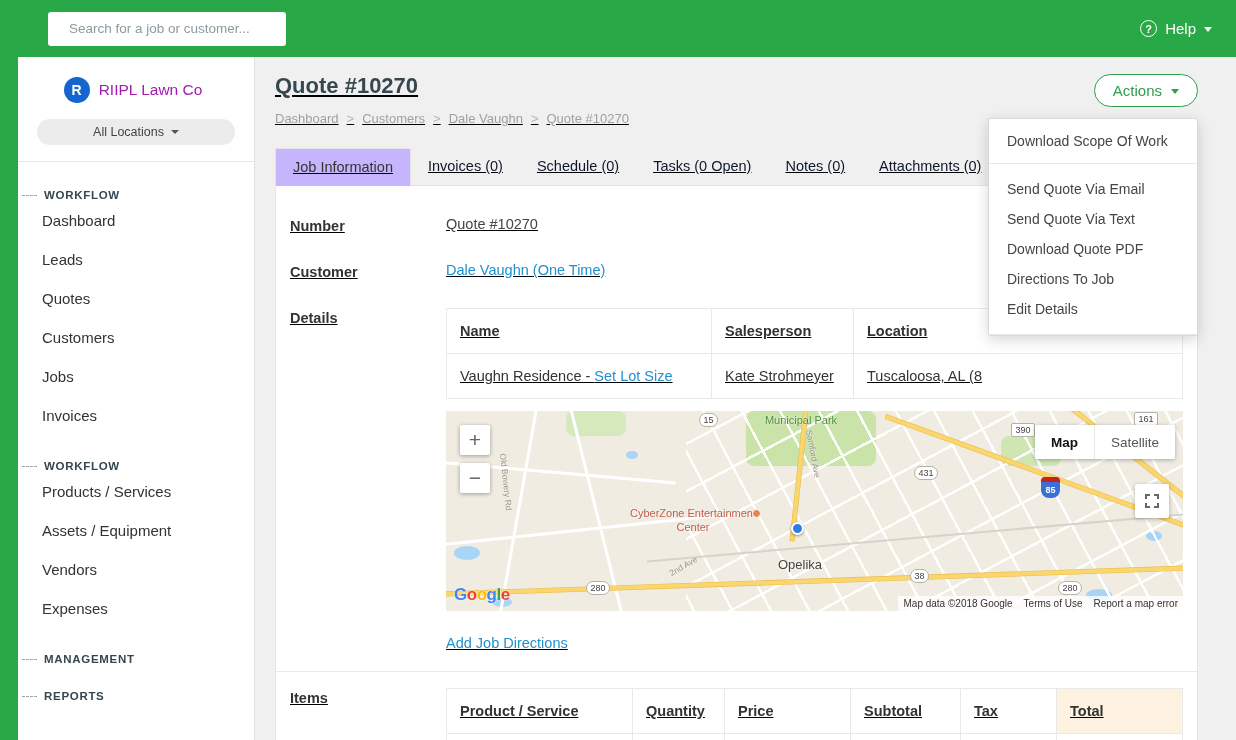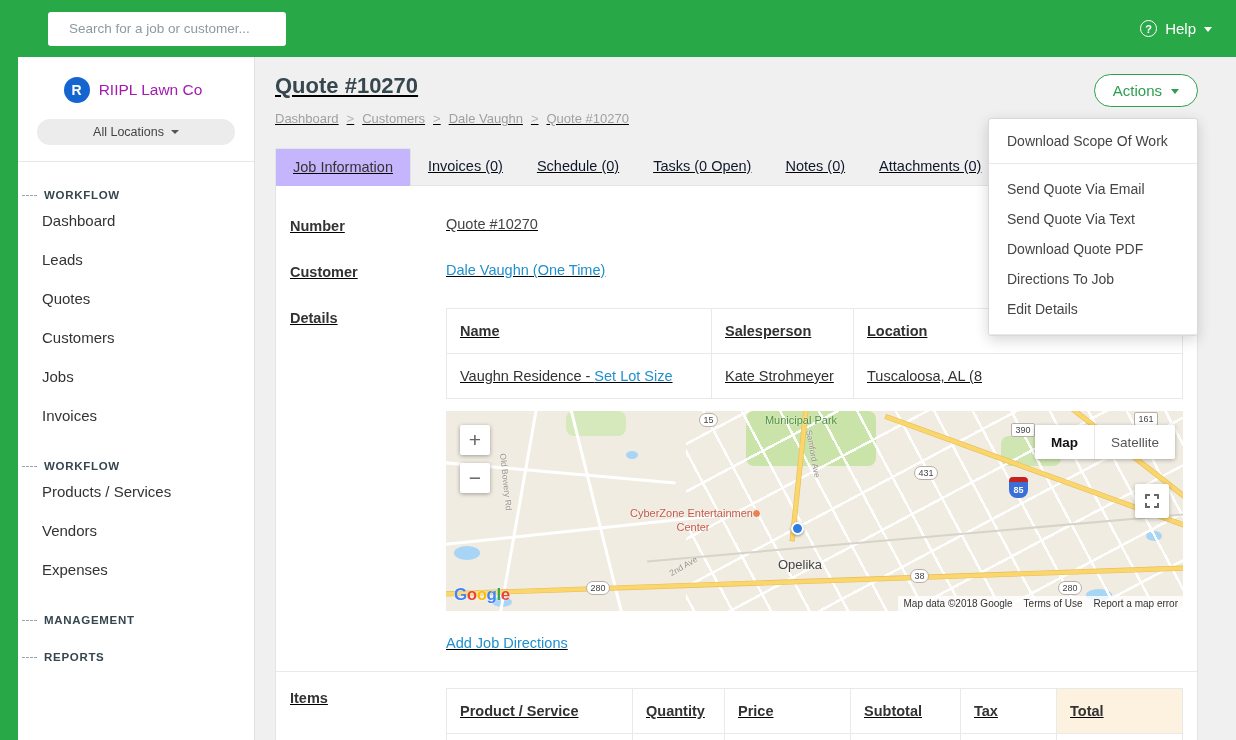--- a/index.html
+++ b/index.html
@@ -144,20 +144,21 @@
         <a class="nav-item">Quotes</a>
         <a class="nav-item">Customers</a>
         <a class="nav-item">Jobs</a>
         <a class="nav-item">Invoices</a>
 
         <div class="nav-header">
           <span class="branch-icon"></span>
           <span class="nav-header-label">WORKFLOW</span>
         </div>
         <a class="nav-item">Products / Services</a>
+        <a class="nav-item">Assets / Equipment</a>
         <a class="nav-item">Vendors</a>
         <a class="nav-item">Expenses</a>
 
         <div class="nav-header">
           <span class="branch-icon"></span>
           <span class="nav-header-label">MANAGEMENT</span>
         </div>
 
         <div class="nav-header">
           <span class="branch-icon"></span>
@@ -275,21 +276,21 @@
                 <div class="poi-dot" style="left:306px;top:98px;"></div>
                 <div class="map-label lbl-city" style="left:332px;top:146px;">Opelika</div>
                 <div class="map-label lbl-street" style="left:62px;top:42px;transform:rotate(84deg);transform-origin:left top;">Old Bowery Rd</div>
                 <div class="map-label lbl-street" style="left:368px;top:18px;transform:rotate(80deg);transform-origin:left top;">Samford Ave</div>
                 <div class="map-label lbl-street" style="left:222px;top:150px;transform:rotate(-30deg);">2nd Ave</div>
 
                 <div class="shield oval" style="left:253px;top:2px;">15</div>
                 <div class="shield" style="left:565px;top:12px;">390</div>
                 <div class="shield" style="left:688px;top:1px;">161</div>
                 <div class="shield oval" style="left:468px;top:55px;">431</div>
-                <div class="shield-85" style="left:563px;top:66px;">85</div>
+                <div class="shield-85" style="left:595px;top:66px;">85</div>
                 <div class="shield oval" style="left:464px;top:158px;">38</div>
                 <div class="shield oval" style="left:140px;top:170px;">280</div>
                 <div class="shield oval" style="left:612px;top:170px;">280</div>
 
                 <div class="marker-dot" style="left:345px;top:111px;"></div>
 
                 <button class="zoom-btn" style="top:14px;">+</button>
                 <button class="zoom-btn" style="top:52px;">−</button>
                 <div class="maptype">
                   <button class="maptype-btn sel">Map</button>

